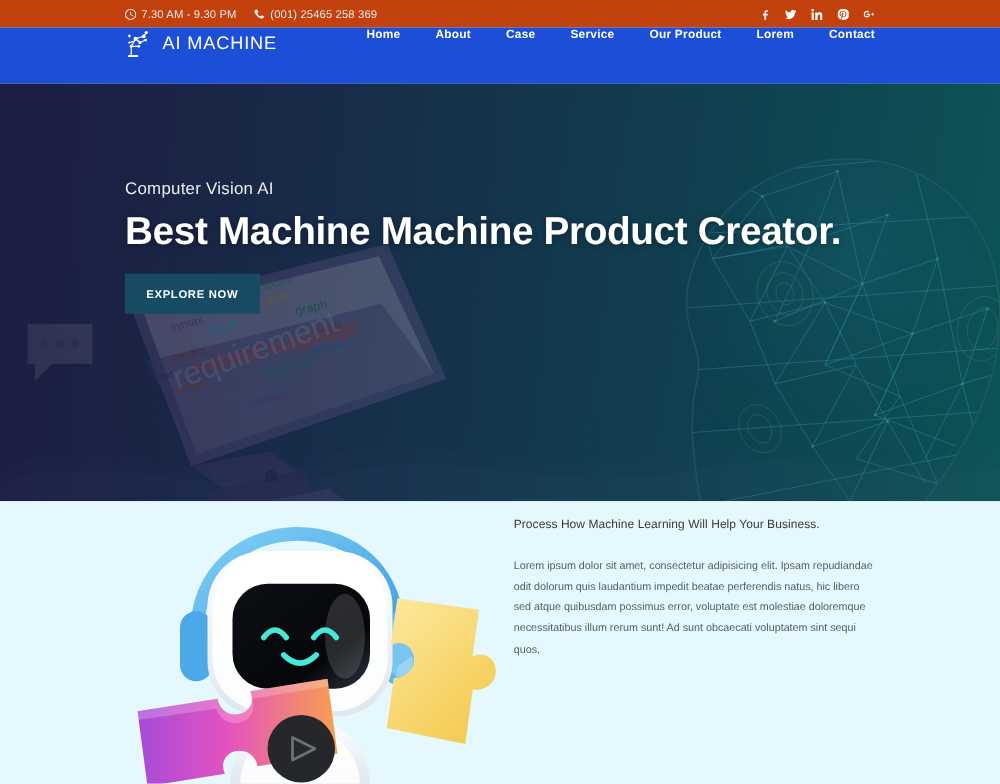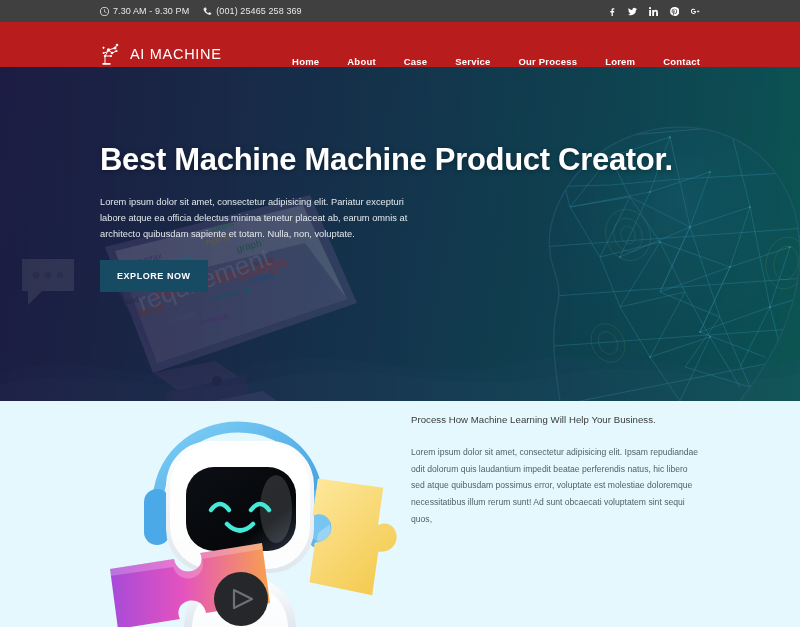--- a/index.html
+++ b/index.html
@@ -6,37 +6,37 @@
   * { margin:0; padding:0; box-sizing:border-box; }
   html,body { width:800px; height:627px; overflow:hidden; }
   body {
     font-family:"Liberation Sans", sans-serif;
     background:#e5f8fd;
     -webkit-font-smoothing:antialiased;
   }
 
   
   .topbar{
-    height:22px; background:#404040; color:#e8e8e8;
+    height:22px; background:#c2410c; color:#e8e8e8;
     display:flex; align-items:center; font-size:9px;
     padding:0 100px;
   }
   .topbar-left{ display:flex; align-items:center; gap:14px; }
   .tb-item{ display:flex; align-items:center; gap:4px; white-space:nowrap; letter-spacing:.1px;}
   .tb-icon{ display:inline-flex; width:9px; height:9px; align-items:center; justify-content:center; }
   .tb-icon svg{ width:9px; height:9px; fill:#e8e8e8; }
   .topbar-right{ margin-left:auto; display:flex; align-items:center; gap:11px; }
   .soc{ width:10px; height:11px; display:flex; align-items:center; justify-content:center;
         color:#fff; font-size:8px; font-weight:bold; cursor:pointer;}
   .soc svg{ width:9px; height:9px; fill:#fff; }
 
   
   .navbar{
-    height:45px; background:#b91c1c;
-    display:flex; align-items:flex-end; padding:0 100px;gap:16px;
+    height:45px; background:#1d4ed8;
+    display:flex; align-items:flex-start; padding:0 100px;gap:16px;
   }
   .logo{ display:flex; align-items:center; gap:8px; cursor:pointer; }
   .logo-icon{ width:22px; height:26px; }
   .logo-icon svg{ width:22px; height:26px; }
   .logo-text{ color:#fff; font-size:14.5px; letter-spacing:.7px; font-weight:400; }
   .nav-menu{ margin-left:auto; display:flex; align-items:center; gap:28px; }
   .nav-item{ color:#fff; font-size:9.5px; font-weight:bold; letter-spacing:.2px; cursor:pointer; white-space:nowrap;}
 
   
   .hero{
@@ -167,21 +167,21 @@
         </g>
       </svg>
     </span>
     <span class="logo-text">AI MACHINE</span>
   </div>
   <div class="nav-menu">
     <span class="nav-item">Home</span>
     <span class="nav-item">About</span>
     <span class="nav-item">Case</span>
     <span class="nav-item">Service</span>
-    <span class="nav-item">Our Process</span>
+    <span class="nav-item">Our Product</span>
     <span class="nav-item">Lorem</span>
     <span class="nav-item">Contact</span>
   </div>
 </div>
 
 <div class="hero">
 
   <svg class="wirehead" viewBox="0 0 330 334">
     <defs>
       <clipPath id="headclip">
@@ -282,22 +282,22 @@
   </svg>
 
   <svg class="waves" viewBox="0 0 800 90" preserveAspectRatio="none">
     <path d="M0 62 C90 34 150 86 250 56 C340 28 420 78 520 52 C610 30 700 74 800 48 L800 90 L0 90 Z" fill="#4a5a88" opacity=".30"></path>
     <path d="M0 74 C100 50 170 92 270 68 C370 44 450 88 560 64 C660 44 730 82 800 62 L800 90 L0 90 Z" fill="#6a7aa8" opacity=".20"></path>
   </svg>
 
   <div class="hero-dark-overlay"></div>
 
   <div class="hero-content">
+    <div class="hero-sub">Computer Vision AI</div>
     <div class="hero-title">Best Machine Machine Product Creator.</div>
-    <div class="hero-para">Lorem ipsum dolor sit amet, consectetur adipisicing elit. Pariatur excepturi labore atque ea officia delectus minima tenetur placeat ab, earum omnis at architecto quibusdam sapiente et totam. Nulla, non, voluptate.</div>
     <button class="btn-explore">EXPLORE NOW</button>
   </div>
 </div>
 
 <div class="mission">
 
   <div class="robot-wrap">
     <svg viewBox="0 0 310 215" width="310" height="215">
       <defs>
         <linearGradient id="headband" x1="0" y1="0" x2="1" y2="1">

